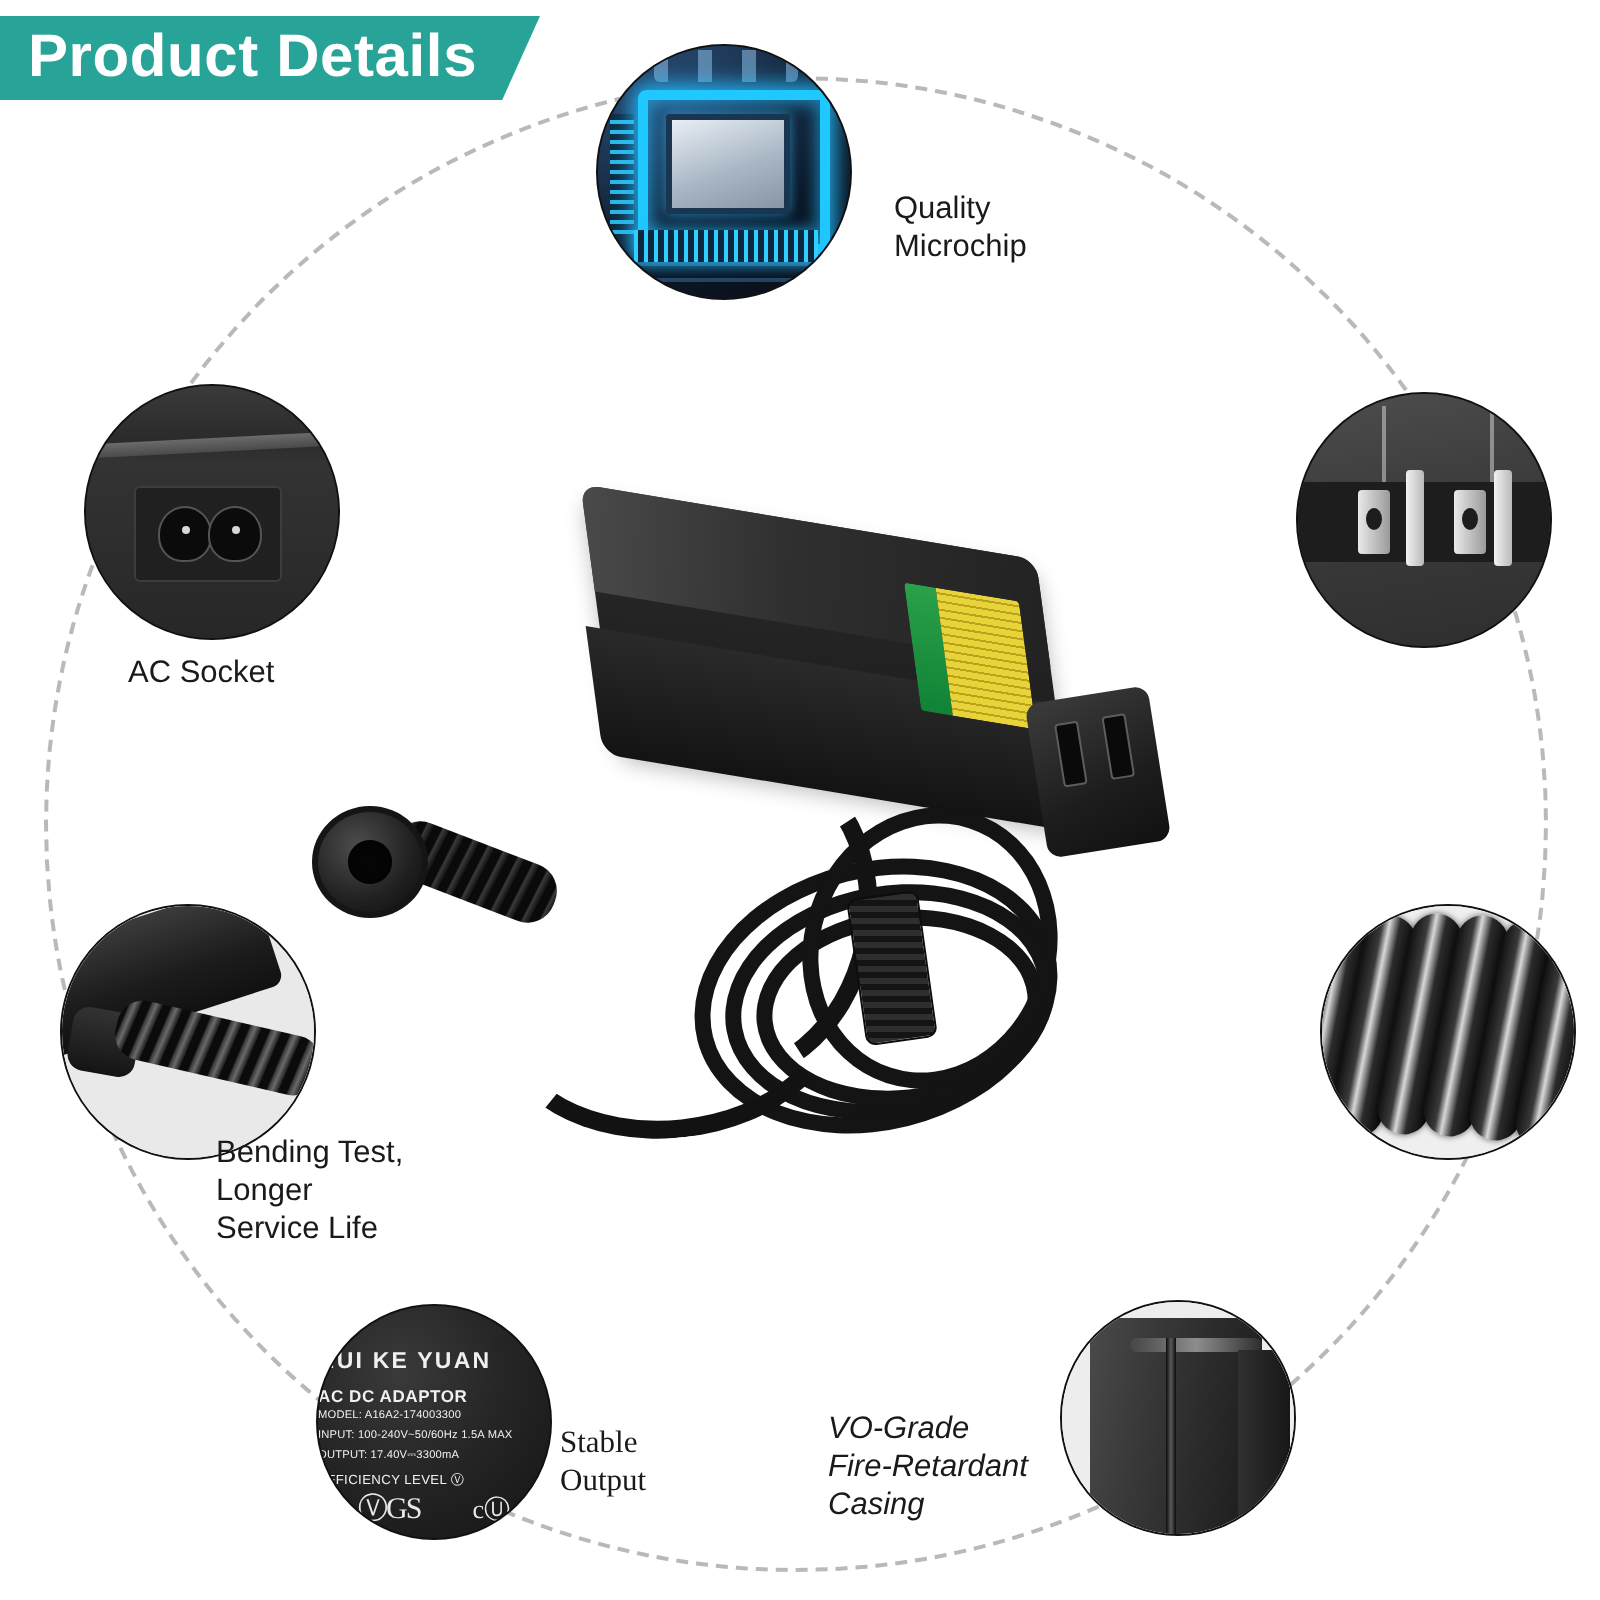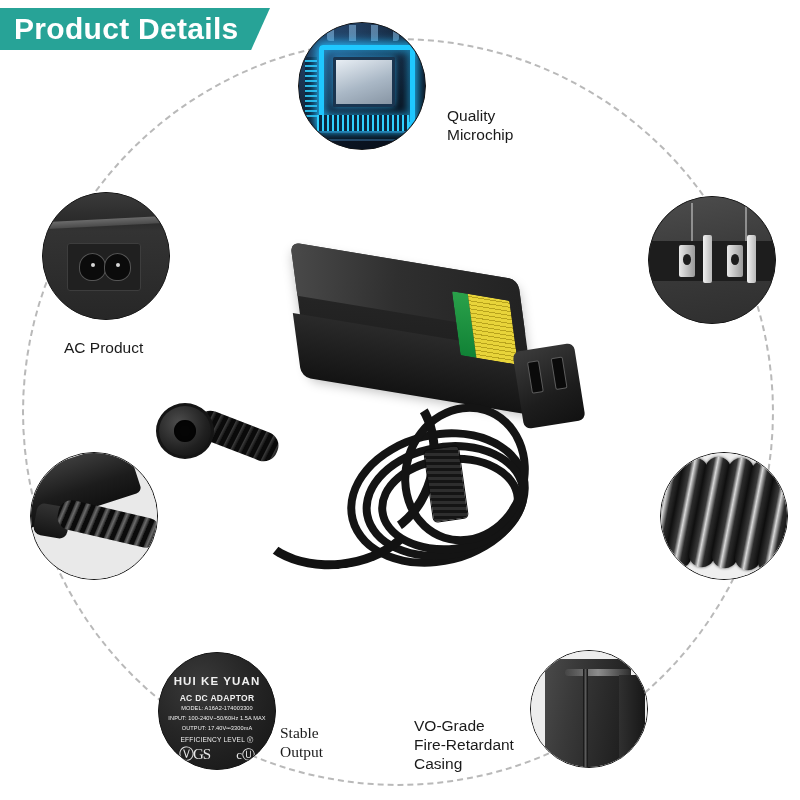--- a/index.html
+++ b/index.html
@@ -77,21 +77,20 @@
     overflow: hidden;
   }
 
   .callout-label {
     position: absolute;
     color: #1a1a1a;
     font-size: 15.5px;
     line-height: 19px;
     font-family: "Liberation Sans", sans-serif;
     white-space: pre-line;
-    margin-top: 11px;
   }
 
   
   #bubble-microchip {
     left: 298px; top: 22px; width: 128px; height: 128px;
     background: radial-gradient(circle at 40% 35%, #2b4b6b 0%, #16273c 55%, #0a1220 100%);
   }
   .chip-board {
     position: absolute; inset: 0;
     background:
@@ -280,21 +279,20 @@
   
   #bubble-label { left: 158px; top: 652px; width: 118px; height: 118px; background: #1c1c1c; }
   .spec-bg {
     position: absolute; inset: 0;
     background: radial-gradient(circle at 35% 28%, #3a3a3a 0%, #262626 45%, #141414 100%);
   }
   .spec-text {
     position: absolute;
     left: 0; right: 0;
     color: #f0f0f0;
-    text-align: center;
     font-family: "Liberation Sans", sans-serif;
     white-space: nowrap;
   }
   #spec-brand { top: 22px; font-size: 11.5px; font-weight: bold; letter-spacing: 1.1px; }
   #spec-type  { top: 40px; font-size: 8.5px; font-weight: bold; letter-spacing: 0.3px; }
   #spec-model { top: 52px; font-size: 5.6px; letter-spacing: 0.1px; }
   #spec-input { top: 62px; font-size: 5.6px; letter-spacing: 0.1px; }
   #spec-output{ top: 72px; font-size: 5.6px; letter-spacing: 0.1px; }
   #spec-eff   { top: 83px; font-size: 6.6px; letter-spacing: 0.2px; }
   .spec-mark {
@@ -426,21 +424,21 @@
   }
   #ac-plug-slot-a { left: 13px; }
   #ac-plug-slot-b { left: 37px; }
 
   
   #label-microchip { left: 447px; top: 95px; }
   #label-socket    { left: 64px;  top: 327px; }
   #label-plug      { left: 616px; top: 324px; }
   #label-coil      { left: 598px; top: 572px; }
   #label-bend      { left: 108px; top: 567px; }
-  #label-casing    { left: 414px; top: 705px; }
+  #label-casing    { left: 414px; top: 705px; font-style: italic; }
   #label-stable    { left: 280px; top: 712px; font-family: Liberation Serif, serif; }
 </style>
 </head>
 <body>
 
 <div id="stage">
 
   <div id="dash-circle"></div>
 
   <div id="header-banner-edge"></div>
@@ -506,21 +504,21 @@
           <div class="socket-hole" style="left:0;">
             <div class="pin"></div>
           </div>
           <div class="socket-hole" style="left:25px;">
             <div class="pin"></div>
           </div>
         </div>
       </div>
     </div>
   </div>
-  <div class="callout-label" id="label-socket">AC Product</div>
+  <div class="callout-label" id="label-socket">AC Socket</div>
 
   <div class="callout" id="bubble-plug">
     <div class="callout-inner">
       <div class="plug-body">
         <div class="plug-face-line" style="left:42px;"></div>
         <div class="plug-face-line" style="left:96px;"></div>
         <div class="plug-band"></div>
         <div class="plug-prong" style="left:30px;">
           <div class="prong-hole"></div>
         </div>
@@ -548,20 +546,23 @@
 
   <div class="callout" id="bubble-bend">
     <div class="callout-inner">
       <div class="bend-bg">
         <div class="bend-connector"></div>
         <div class="bend-tip"></div>
         <div class="bend-strain"></div>
       </div>
     </div>
   </div>
+  <div class="callout-label" id="label-bend">Bending Test,
+Longer
+Service Life</div>
 
   <div class="callout" id="bubble-casing">
     <div class="callout-inner">
       <div class="casing-bg">
         <div class="casing-block">
           <div class="casing-top-hl"></div>
           <div class="casing-seam-v"></div>
           <div class="casing-edge"></div>
         </div>
       </div>

